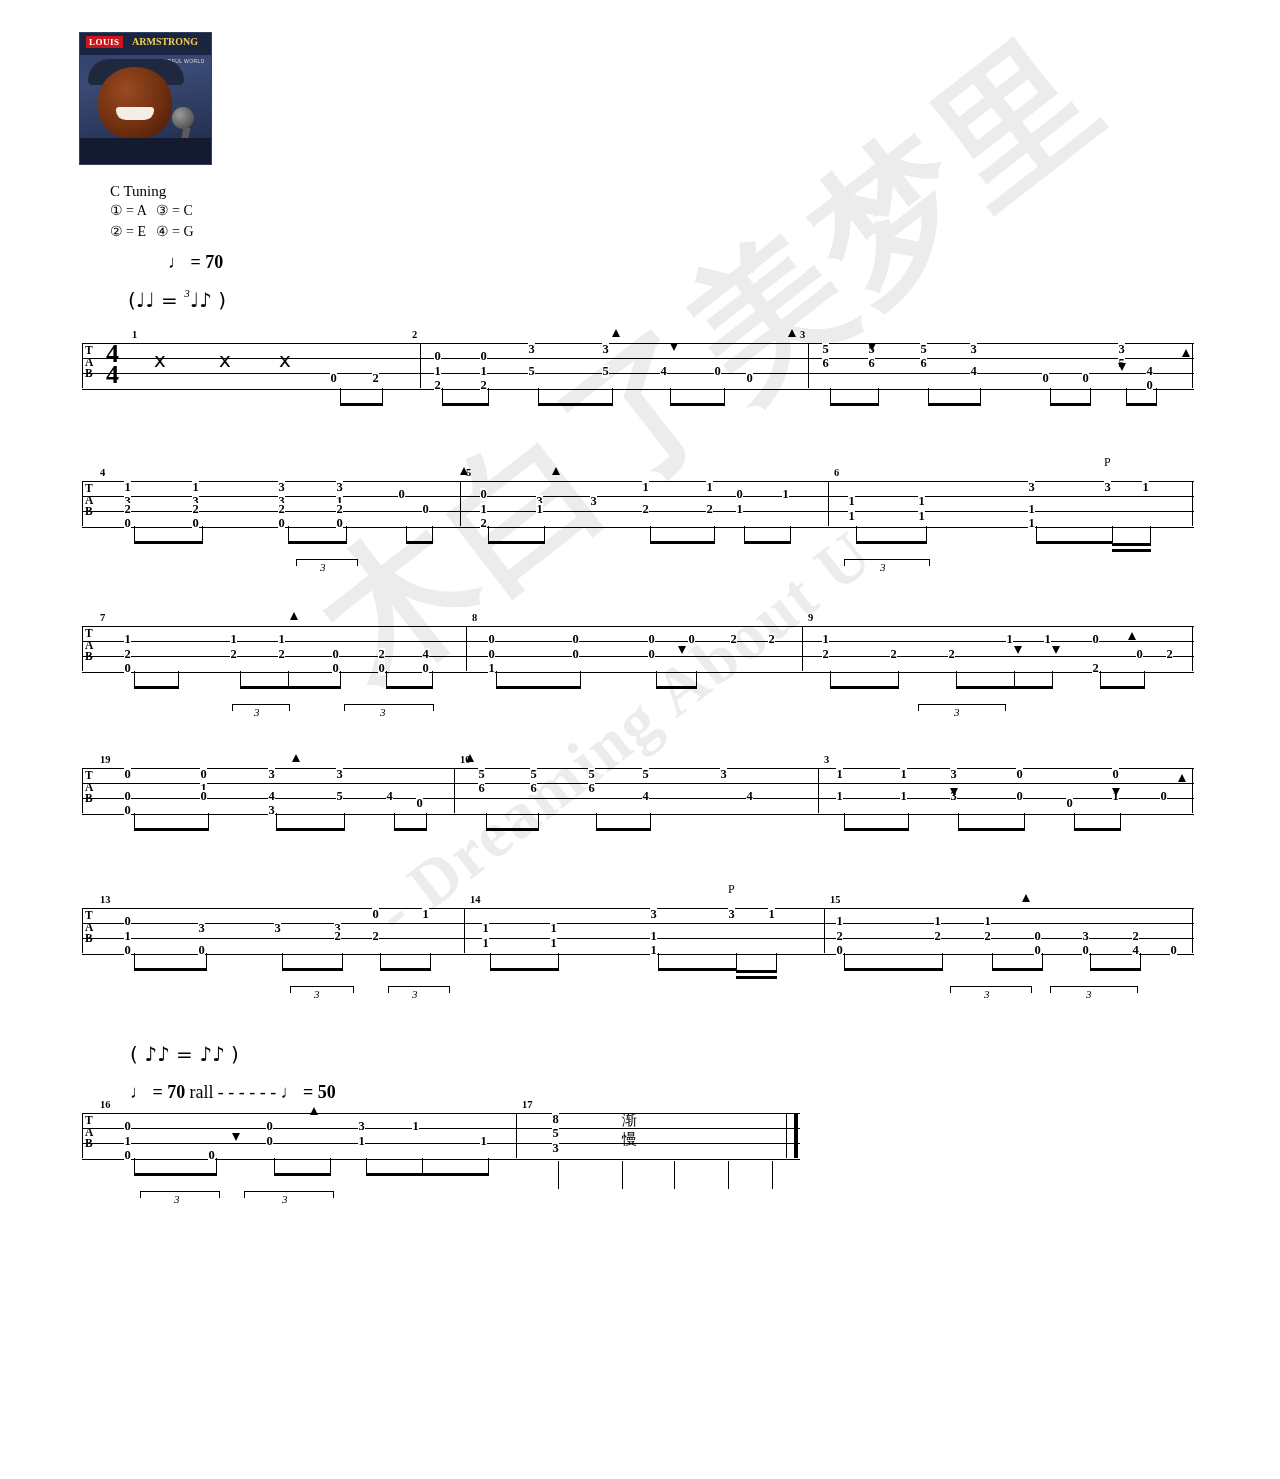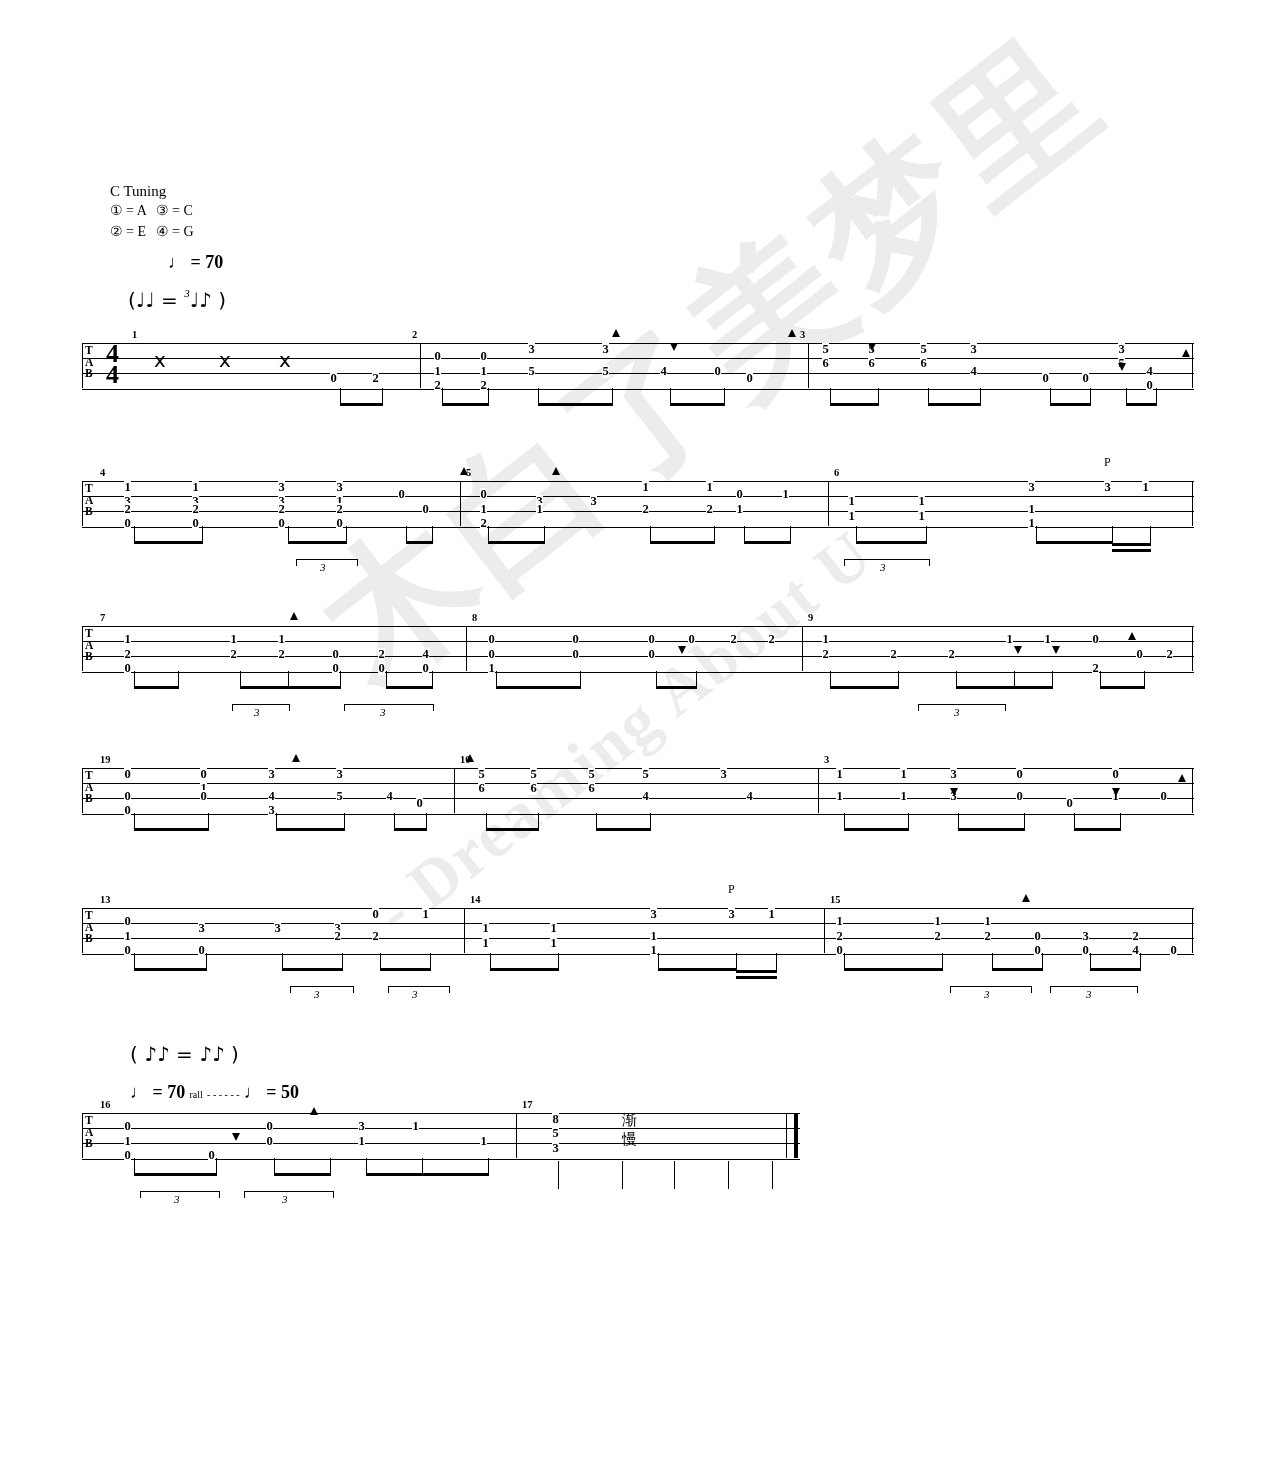--- a/index.html
+++ b/index.html
@@ -144,21 +144,21 @@
   .tempo2-swing {
     position:absolute; left:130px; top:1042px;
     font-size:20px; font-family:"DejaVu Sans", sans-serif;
     white-space:nowrap;
   }
   .tempo2 {
     position:absolute; left:130px; top:1082px;
     font-size:17px; font-family:"Liberation Serif", serif;
     white-space:nowrap;
   }
-  .tempo2 .rall { font-size:10px; }
+  .tempo2 .rall { font-size:18px; }
   .tempo2 b { font-size:18px; }
 
   
   .system { position:absolute; left:82px; z-index:1; }
   .staff {
     position:absolute; left:0; top:0;
     border-top:1.6px solid #000;
     border-bottom:1.6px solid #000;
   }
   .staff .ln {
@@ -227,20 +227,32 @@
 </head>
 <body>
 
 <div class="sheet">
 
   <div class="watermark">
     <div class="wm-text wm-cn">木白了美梦里</div>
     <div class="wm-text wm-en">- Dreaming About U</div>
   </div>
 
+  <div class="cover">
+    <div class="band"></div>
+    <div class="logo-box">LOUIS</div>
+    <div class="logo-name">ARMSTRONG</div>
+    <div class="subline">WHAT A WONDERFUL WORLD</div>
+    <div class="hat"></div>
+    <div class="face"></div>
+    <div class="teeth"></div>
+    <div class="mic"></div>
+    <div class="mic-stem"></div>
+    <div class="shoulder"></div>
+  </div>
 
 
   <div class="tuning-title">C Tuning</div>
   <div class="tuning-row r1">
     <span class="n">① = A</span><span>③ = C</span>
   </div>
   <div class="tuning-row r2">
     <span class="n">② = E</span><span>④ = G</span>
   </div>
 

